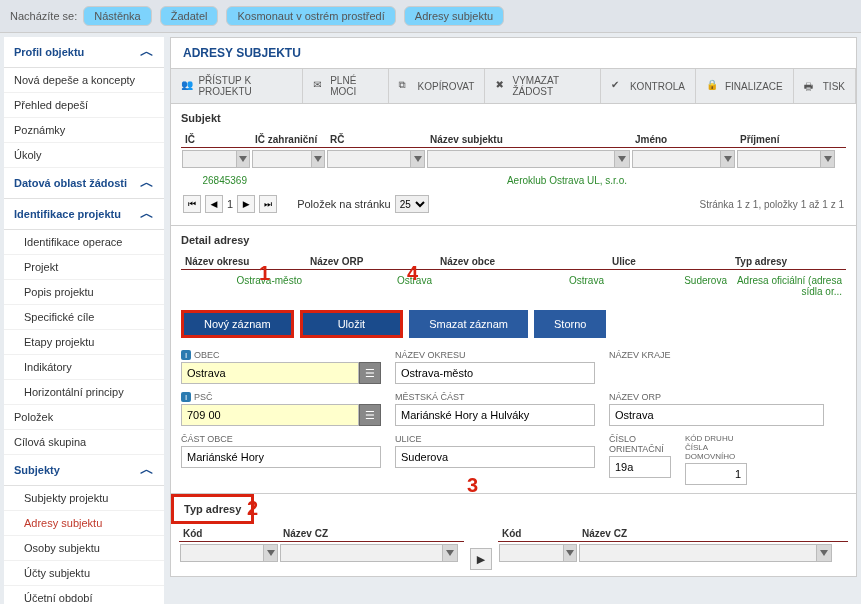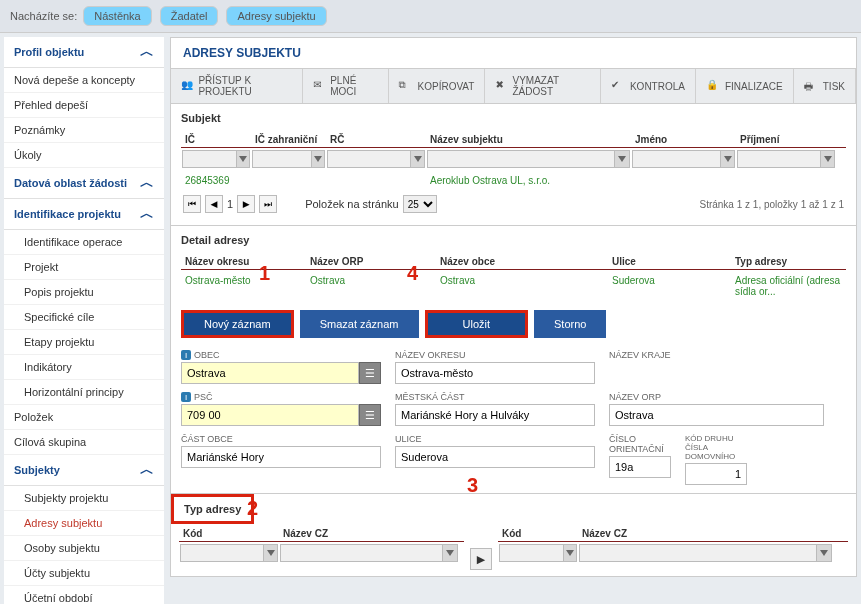--- a/index.html
+++ b/index.html
@@ -20,21 +20,21 @@
 .toolbar-btn { padding: 6px 10px; display: flex; align-items: center; gap: 5px; cursor: pointer; border-right: 1px solid #d0d0d0; font-size: 10px; color: #555; }
 .toolbar-btn .ic { width: 14px; height: 14px; display: inline-block; }
 .section { background: #fff; border: 1px solid #ccc; border-top: none; padding: 8px 10px; }
 .section-title { font-weight: bold; color: #333; margin-bottom: 6px; font-size: 11px; }
 .grid-head { display: flex; border-bottom: 1px solid #7f1d1d; }
 .grid-head .col { font-size: 10px; font-weight: bold; padding: 4px 4px 2px; color: #333; }
 .grid-filter { display: flex; }
 .grid-filter .fcell { display: flex; padding: 2px 1px; }
 .grid-filter input { width: 100%; border: 1px solid #bbb; height: 18px; background: #f0f0f0; }
 .filter-ic { width: 16px; height: 18px; background: #d8d8d8; border: 1px solid #bbb; border-left: none; display: flex; align-items: center; justify-content: center; }
-.grid-row { display: flex; padding: 3px 0; }
+.grid-row { display: flex; padding: 3px 0; text-align: right; }
 .grid-row .cell { padding: 2px 4px; font-size: 10px; }
 .green { color: #2d8a2d; }
 .pager { display: flex; align-items: center; gap: 4px; padding: 4px 2px; }
 .pager button { width: 18px; height: 18px; border: 1px solid #bbb; background: #f5f5f5; font-size: 9px; cursor: pointer; }
 .pager select { height: 18px; border: 1px solid #bbb; font-size: 10px; }
 .pager .info-right { margin-left: auto; font-size: 10px; color: #666; }
 .action-bar { display: flex; gap: 6px; padding: 8px 0; }
 .btn { padding: 5px 20px; border: none; cursor: pointer; font-size: 11px; color: #fff; }
 .btn-blue { background: #1a4b8c; }
 .btn-blue-light { background: #2a5ba0; }
@@ -54,20 +54,21 @@
 .funnel { width:0;height:0;border-left:4px solid transparent;border-right:4px solid transparent;border-top:6px solid #666; }
 .rel { position: relative; }
 </style>
 </head>
 <body>
 
 <div class="breadcrumb">
   <span>Nacházíte se:</span>
   <span class="crumb">Nástěnka</span>
   <span class="crumb">Žadatel</span>
+  <span class="crumb">Kosmonaut v ostrém prostředí</span>
   <span class="crumb">Adresy subjektu</span>
 </div>
 
 <div class="container">
   <div class="sidebar">
     <div class="sidebar-group-header">
         <span>Profil objektu</span>
         <span class="chev">︿</span>
       </div>
     <div class="sidebar-item">Nová depeše a koncepty</div>
@@ -191,21 +192,21 @@
         <div class="cell green" style="width:205px">Aeroklub Ostrava UL, s.r.o.</div>
         <div class="cell" style="width:105px"></div>
         <div class="cell" style="width:100px"></div>
       </div>
       <div class="pager">
         <button>⏮</button>
         <button>◀</button>
         <span>1</span>
         <button>▶</button>
         <button>⏭</button>
-        <span style="margin-left:24px">Položek na stránku</span>
+        <span style="margin-left:16px">Položek na stránku</span>
         <select><option>25</option></select>
         <span class="info-right">Stránka 1 z 1, položky 1 až 1 z 1</span>
       </div>
     </div>
 
     <div class="section rel">
       <div class="section-title">Detail adresy</div>
       <div class="grid-head">
         <div class="col" style="width:125px">Název okresu</div>
         <div class="col" style="width:130px">Název ORP</div>
@@ -218,22 +219,22 @@
         <div class="cell green" style="width:130px">Ostrava</div>
         <div class="cell green" style="width:172px">Ostrava</div>
         <div class="cell green" style="width:123px">Suderova</div>
         <div class="cell green" style="width:115px">Adresa oficiální (adresa sídla or...</div>
       </div>
       <span class="red-num" style="top:36px;left:88px">1</span>
       <span class="red-num" style="top:36px;left:236px">4</span>
 
       <div class="action-bar">
         <button class="btn btn-blue red-box">Nový záznam</button>
+        <button class="btn btn-blue red-box" style="padding:5px 35px">Uložit</button>
         <button class="btn btn-blue-light">Smazat záznam</button>
-        <button class="btn btn-blue red-box" style="padding:5px 35px">Uložit</button>
         <button class="btn btn-blue-light">Storno</button>
       </div>
 
       <div class="form-grid" style="margin-top:4px">
         <div class="form-col" style="width:200px">
           <div class="form-lbl">
               <span class="info-ic">i</span>
               <span>OBEC</span>
             </div>
           <div style="display:flex">

